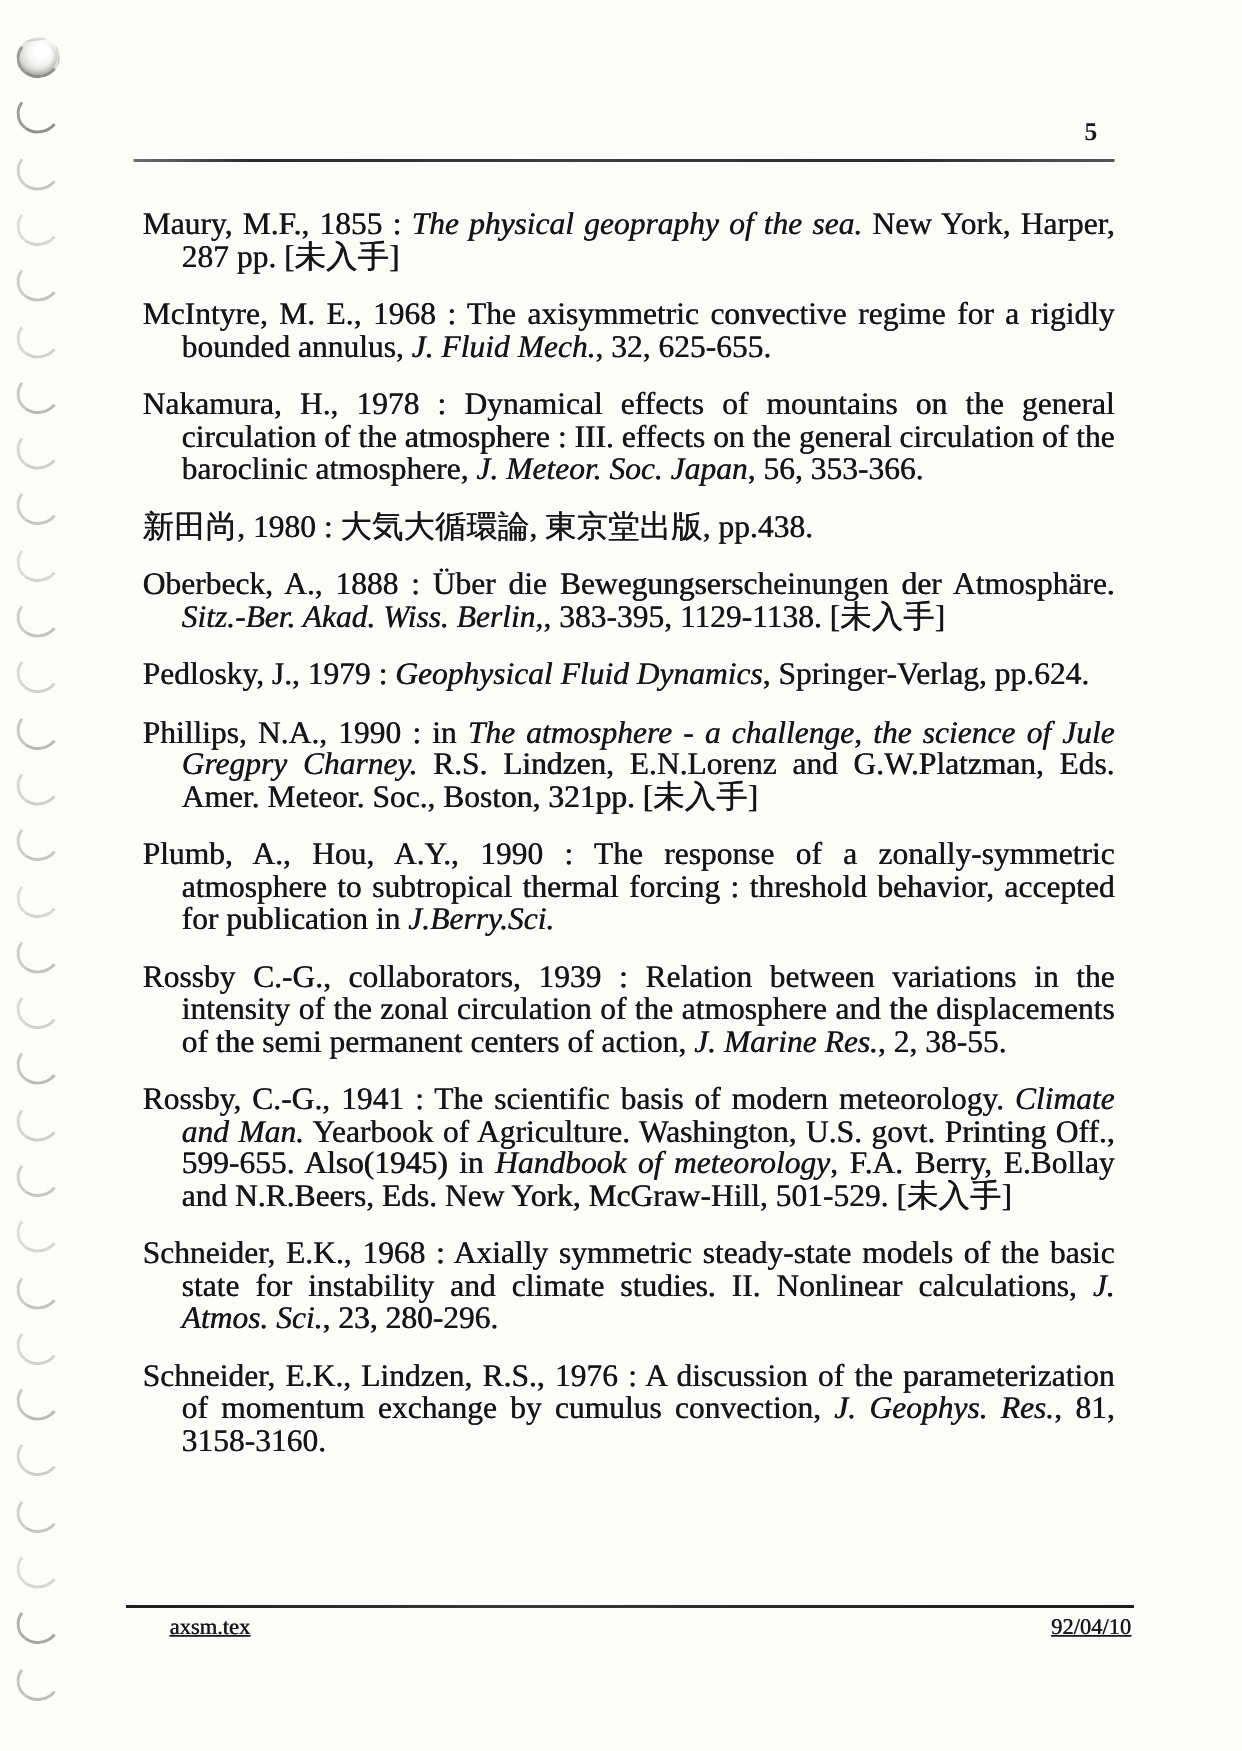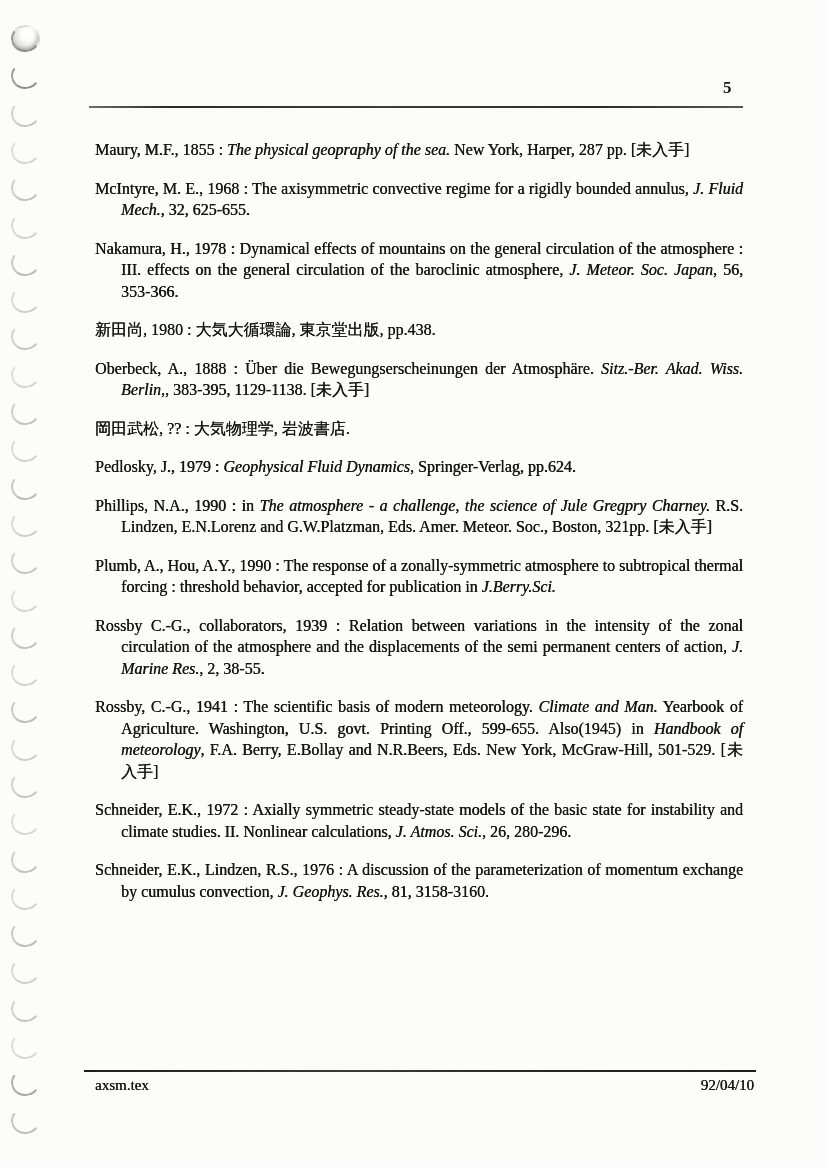--- a/index.html
+++ b/index.html
@@ -64,21 +64,21 @@
     height: 2px;
     background: linear-gradient(90deg, #6e6e6e, #2a2a2a 12%, #3d3d3d 45%, #2b2b2b 78%, #555 100%);
   }
 
   
   .references {
     position: absolute;
     left: 95px;
     top: 139px;
     width: 648px;
-    font-size: 16px;
+    font-size: 21px;
     line-height: 21.5px;
     text-align: justify;
     text-shadow: 0.35px 0 currentColor; 
   }
   .references p {
     margin: 0 0 17px 0;
     padding-left: 26px;   
     text-indent: -26px;
   }
   .references .italic { font-style: italic; }
@@ -88,27 +88,28 @@
   .footer-rule {
     position: absolute;
     left: 84px;
     top: 1070px;
     width: 672px;
     height: 2.4px;
     background: linear-gradient(90deg, #1e1e1e, #3a3a3a 40%, #262626 70%, #1e1e1e);
   }
   .footer-row {
     position: absolute;
-    left: 95px;
+    left: 113px;
     right: 74px;
     top: 1077px;
     display: flex;
     justify-content: space-between;
     font-size: 15px;
     text-shadow: 0.35px 0 currentColor;
+    text-decoration: underline;
   }
 </style>
 </head>
 <body>
 
 <div class="page">
 
   <div class="binding" id="binding">
       <div class="ring ball" style="top: 25px;"></div>
       <div class="ring dark" style="top: 62px;"></div>
@@ -145,27 +146,26 @@
   <div class="page-number">5</div>
 
   <div class="header-rule"></div>
 
   <div class="references" id="refs">
       <p><span>Maury, M.F., 1855 : </span><span class="italic">The physical geopraphy of the sea.</span><span> New York, Harper, 287 pp. [未入手]</span></p>
       <p><span>McIntyre, M. E., 1968 : The axisymmetric convective regime for a rigidly bounded annulus, </span><span class="italic">J. Fluid Mech.</span><span>, </span><span class="bold">32</span><span>, 625-655.</span></p>
       <p><span>Nakamura, H., 1978 : Dynamical effects of mountains on the general circulation of the atmosphere : III. effects on the general circulation of the baroclinic atmosphere, </span><span class="italic">J. Meteor. Soc. Japan</span><span>, </span><span class="bold">56</span><span>, 353-366.</span></p>
       <p><span>新田尚, 1980 : 大気大循環論, 東京堂出版, pp.438.</span></p>
       <p><span>Oberbeck, A., 1888 : Über die Bewegungserscheinungen der Atmosphäre. </span><span class="italic">Sitz.-Ber. Akad. Wiss. Berlin,</span><span>, 383-395, 1129-1138. [未入手]</span></p>
-      <p><span>岡田武松, ?? : 大気物理学, 岩波書店.</span></p>
       <p><span>Pedlosky, J., 1979 : </span><span class="italic">Geophysical Fluid Dynamics</span><span>, Springer-Verlag, pp.624.</span></p>
       <p><span>Phillips, N.A., 1990 : in </span><span class="italic">The atmosphere - a challenge, the science of Jule Gregpry Charney.</span><span> R.S. Lindzen, E.N.Lorenz and G.W.Platzman, Eds. Amer. Meteor. Soc., Boston, 321pp. [未入手]</span></p>
       <p><span>Plumb, A., Hou, A.Y., 1990 : The response of a zonally-symmetric atmosphere to subtropical thermal forcing : threshold behavior, accepted for publication in </span><span class="italic">J.Berry.Sci.</span></p>
       <p><span>Rossby C.-G., collaborators, 1939 : Relation between variations in the intensity of the zonal circulation of the atmosphere and the displacements of the semi permanent centers of action, </span><span class="italic">J. Marine Res.</span><span>, </span><span class="bold">2</span><span>, 38-55.</span></p>
       <p><span>Rossby, C.-G., 1941 : The scientific basis of modern meteorology. </span><span class="italic">Climate and Man.</span><span> Yearbook of Agriculture. Washington, U.S. govt. Printing Off., 599-655. Also(1945) in </span><span class="italic">Handbook of meteorology</span><span>, F.A. Berry, E.Bollay and N.R.Beers, Eds. New York, McGraw-Hill, 501-529. [未入手]</span></p>
-      <p><span>Schneider, E.K., 1972 : Axially symmetric steady-state models of the basic state for instability and climate studies. II. Nonlinear calculations, </span><span class="italic">J. Atmos. Sci.</span><span>, </span><span class="bold">26</span><span>, 280-296.</span></p>
+      <p><span>Schneider, E.K., 1968 : Axially symmetric steady-state models of the basic state for instability and climate studies. II. Nonlinear calculations, </span><span class="italic">J. Atmos. Sci.</span><span>, </span><span class="bold">23</span><span>, 280-296.</span></p>
       <p><span>Schneider, E.K., Lindzen, R.S., 1976 : A discussion of the parameterization of momentum exchange by cumulus convection, </span><span class="italic">J. Geophys. Res.</span><span>, </span><span class="bold">81</span><span>, 3158-3160.</span></p>
     </div>
 
   <div class="footer-rule"></div>
 
   <div class="footer-row">
     <span>axsm.tex</span>
     <span>92/04/10</span>
   </div>
 

